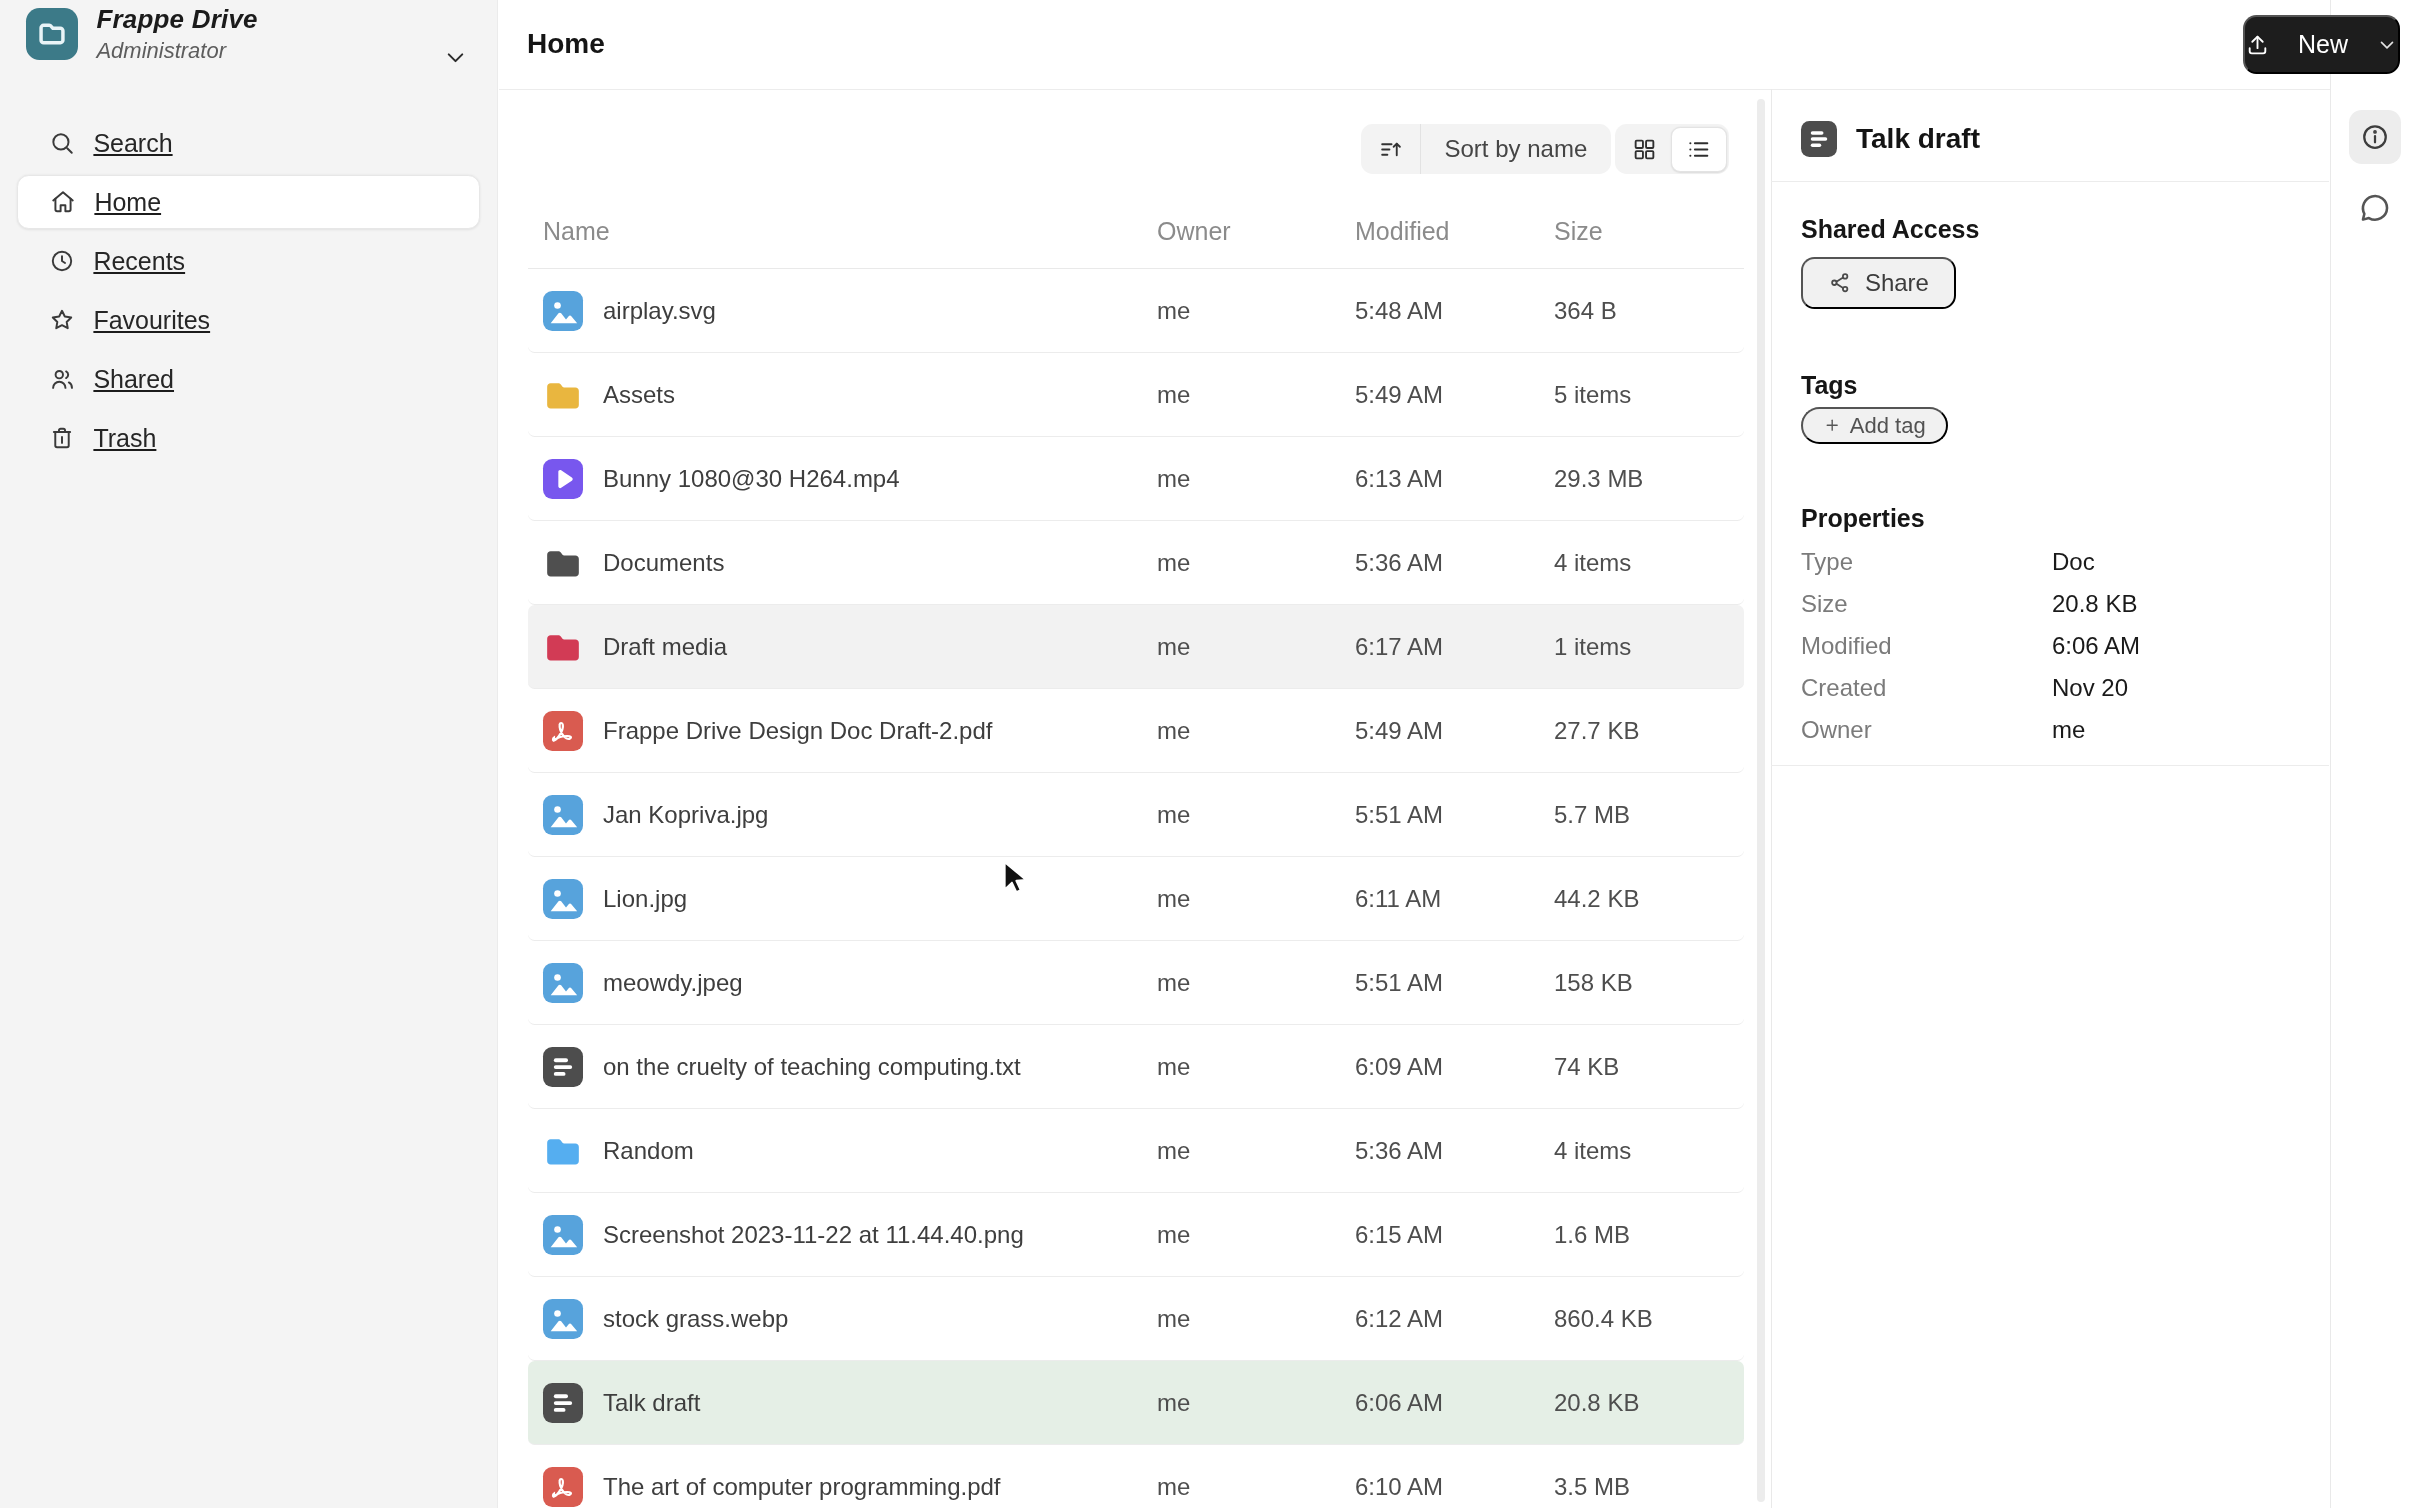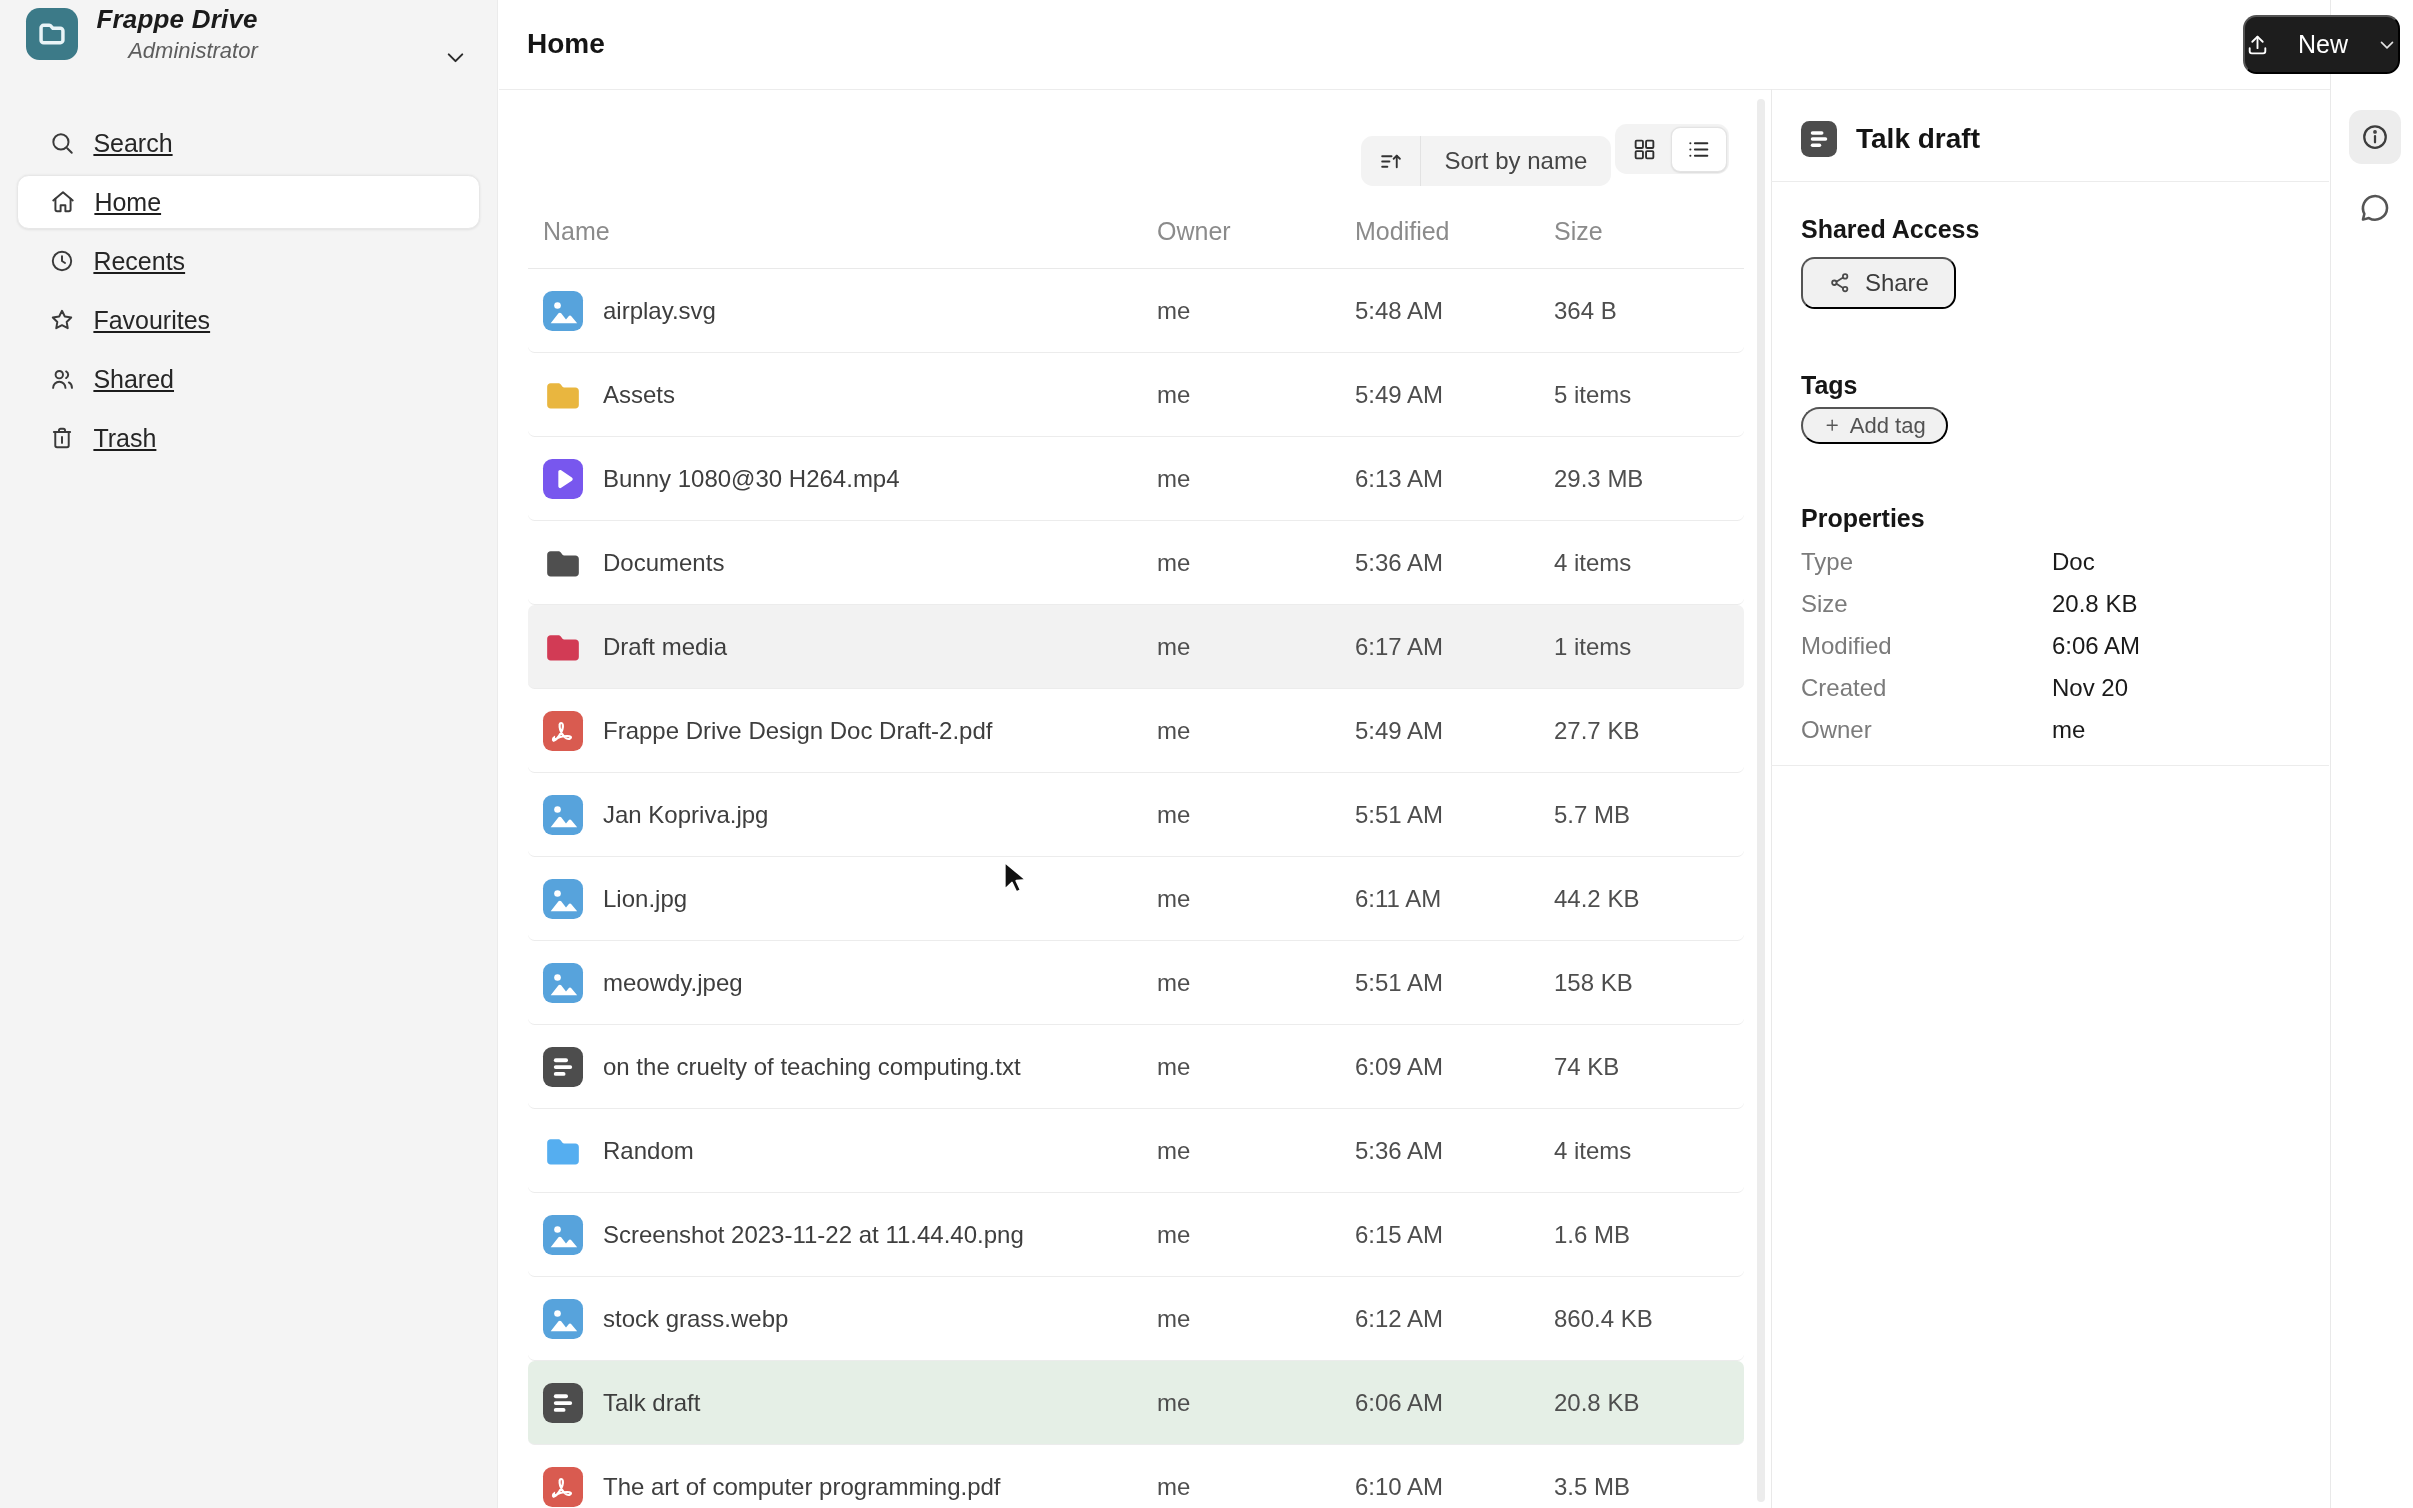--- a/index.html
+++ b/index.html
@@ -11,40 +11,40 @@
 
   
   .sidebar { position:absolute; left:0; top:0; width:498px; height:1508px;
              background:#F4F4F4; border-right:0.8px solid #EBEBEB; }
   .workspace { position:relative; display:flex; align-items:center; padding:4px 25px 17px 26px; cursor:default;font-style:italic; }
   .logo { width:52px; height:52px; border-radius:13.4px; background:var(--brand,#3C7A88);
           display:flex; align-items:center; justify-content:center; }
   .logo .icon { width:32px; height:32px; color:#E9F4F7; }
   .ws-text { margin-left:18.4px; }
   .ws-title { font-size:26px; font-weight:700; color:#1b1b1b; letter-spacing:0.2px; }
-  .ws-sub { font-size:22px; color:#5d5d5d; margin-top:3.4px;text-align:right; }
+  .ws-sub { font-size:22px; color:#5d5d5d; margin-top:3.4px; }
   .ws-chevron { position:absolute; right:28.5px; top:44px; width:27px; height:27px; color:#2b2b2b; }
 
   .nav { margin-top:35px; padding:0 17px;text-decoration:underline; }
   .nav-item { height:54px; display:flex; align-items:center; gap:18.4px; padding-left:32px;
               border-radius:11.7px; margin-bottom:5px; font-size:25px; color:#262626; cursor:pointer; }
   .nav-icon { width:26px; height:26px; color:#3a3a3a; }
   .nav-item.active { background:#fff; border:0.8px solid #E7E7E7; box-shadow:0 0.8px 2.5px rgba(0,0,0,.08); }
 
   
   .page-title { position:absolute; left:527px; top:28px; font-size:28px; font-weight:700; color:#151515; }
   .header-rule { position:absolute; left:499px; top:89px; width:1831px; height:0.8px; background:#ECECEC; }
   .new-btn { position:absolute; left:2243px; top:15px; width:157px; height:59px; border-radius:13.4px;
              background:var(--btn-dark,#1D1D1D); color:#fff; display:flex; align-items:center;
              justify-content:space-between; gap:11px; font-size:25px; z-index:4; cursor:pointer; }
   .new-btn .up-icon { width:25px; height:25px; }
   .new-btn .chev { width:22px; height:22px; color:#E2E2E2; }
 
   
-  .sort-control { position:absolute; left:1361px; top:136px; height:50px; display:flex; align-items:center;
+  .sort-control { position:absolute; left:1361px; top:124px; height:50px; display:flex; align-items:center;
                   background:#F3F3F3; border-radius:11.7px; cursor:pointer; }
   .sort-icon-seg { width:60px; height:100%; display:flex; align-items:center; justify-content:center;
                    border-right:0.8px solid #E2E2E2; color:#333; }
   .sort-icon-seg .icon { width:25px; height:25px; }
   .sort-label { padding:0 23.5px; font-size:24px; color:#454545; white-space:nowrap; }
   .view-toggle { position:absolute; left:1615px; top:124px; width:114px; height:50px; background:#F3F3F3;
                  border-radius:11.7px; display:flex; padding:2.5px; }
   .seg { flex:1; display:flex; align-items:center; justify-content:center; border-radius:9.2px; color:#2f2f2f; cursor:pointer; }
   .seg .icon { width:25px; height:25px; }
   .seg.selected { background:#fff; border:0.8px solid #E3E3E3; box-shadow:0 0.8px 1.7px rgba(0,0,0,.10); }

